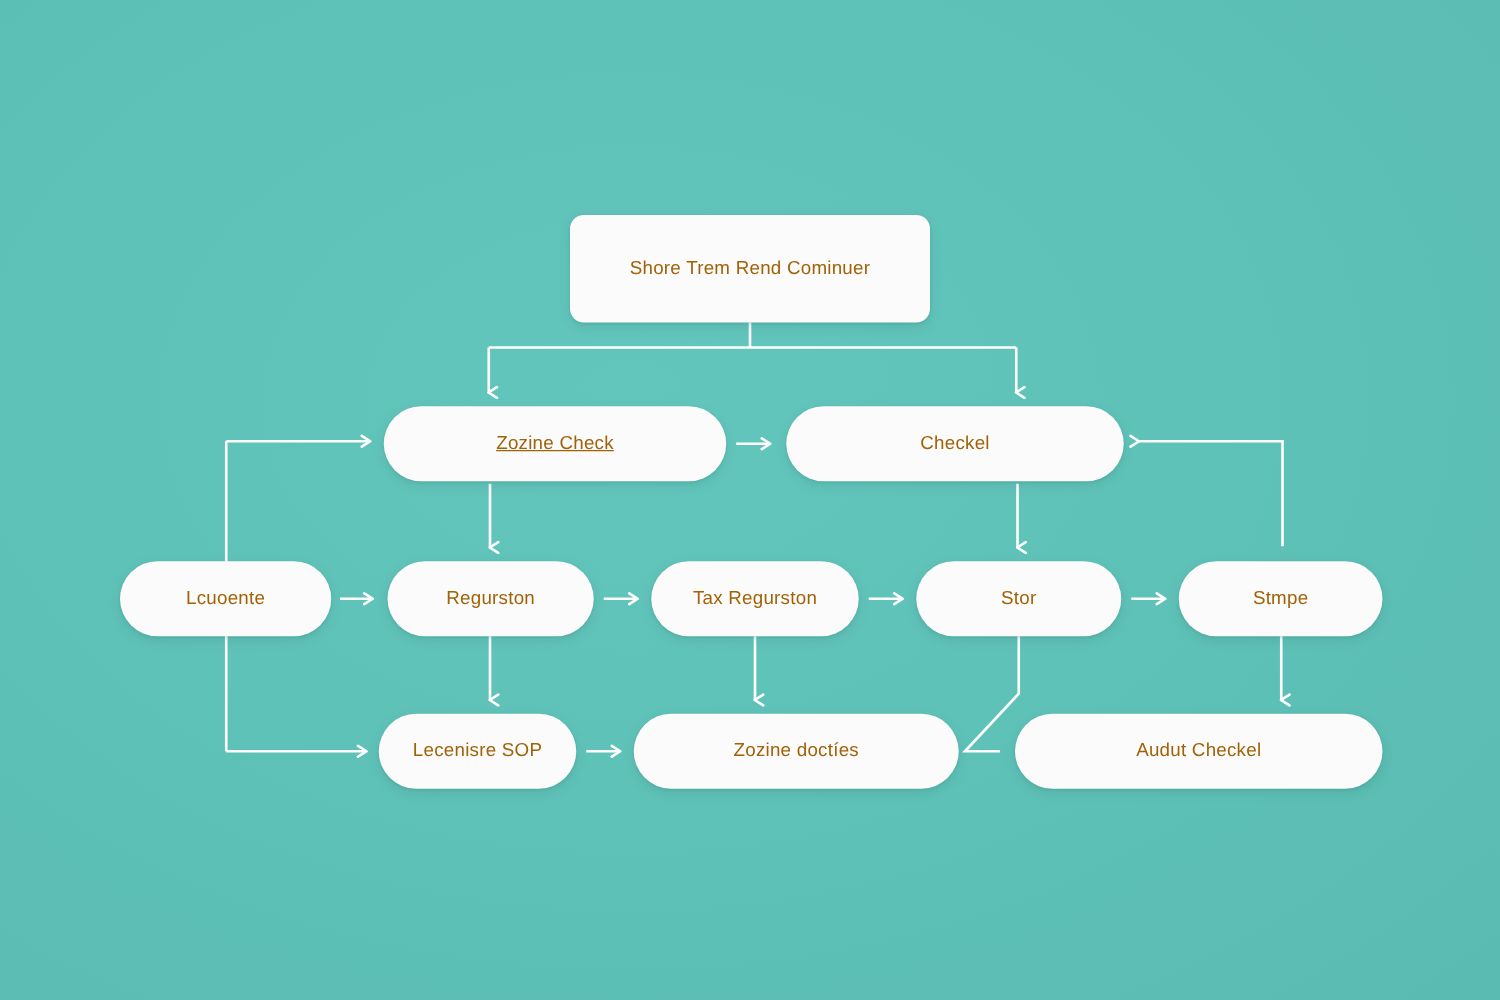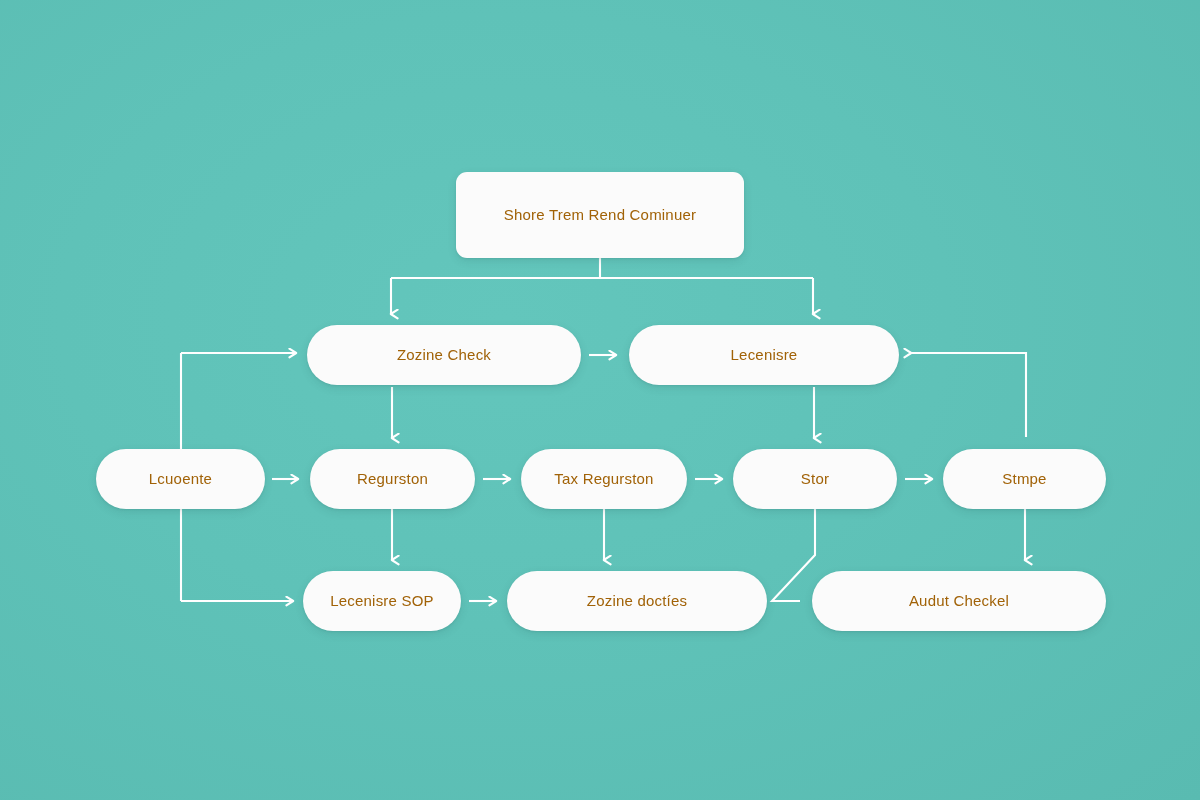--- a/index.html
+++ b/index.html
@@ -106,26 +106,26 @@
 
       <path d="M815 509 L815 555 L772 601 L800 601"></path>
 
     </g>
   </svg>
 
   <div class="node rect" style="left:456px; top:172px; width:288px; height:86px;">
     <span class="label">Shore Trem Rend Cominuer</span>
   </div>
 
-  <div class="node pill" style="left:307px; top:325px; width:274px; height:60px;">
+  <div class="node pill" style="left:307px; top:325px; width:274px; height:60px;text-decoration:underline;">
     <span class="label">Zozine Check</span>
   </div>
 
   <div class="node pill" style="left:629px; top:325px; width:270px; height:60px;">
-    <span class="label">Lecenisre</span>
+    <span class="label">Checkel</span>
   </div>
 
   <div class="node pill" style="left:96px; top:449px; width:169px; height:60px;">
     <span class="label">Lcuoente</span>
   </div>
 
   <div class="node pill" style="left:310px; top:449px; width:165px; height:60px;">
     <span class="label">Regurston</span>
   </div>
 

